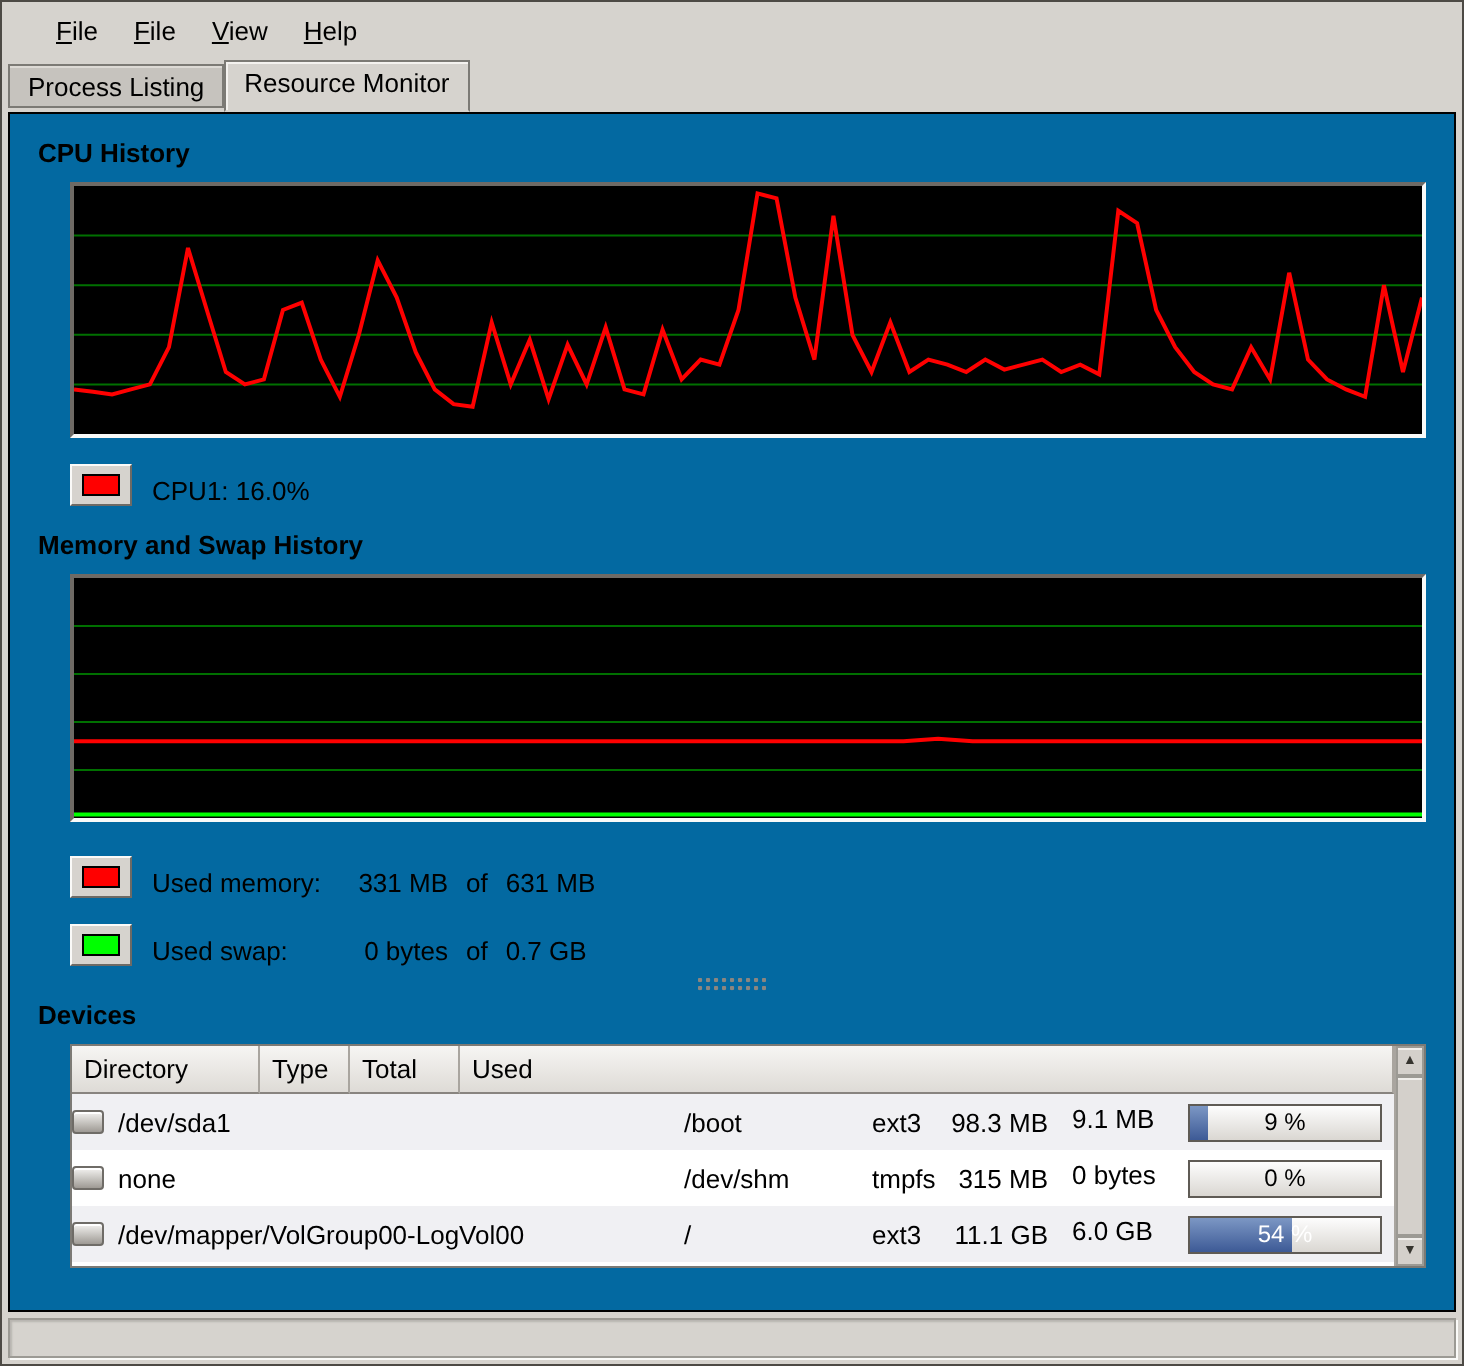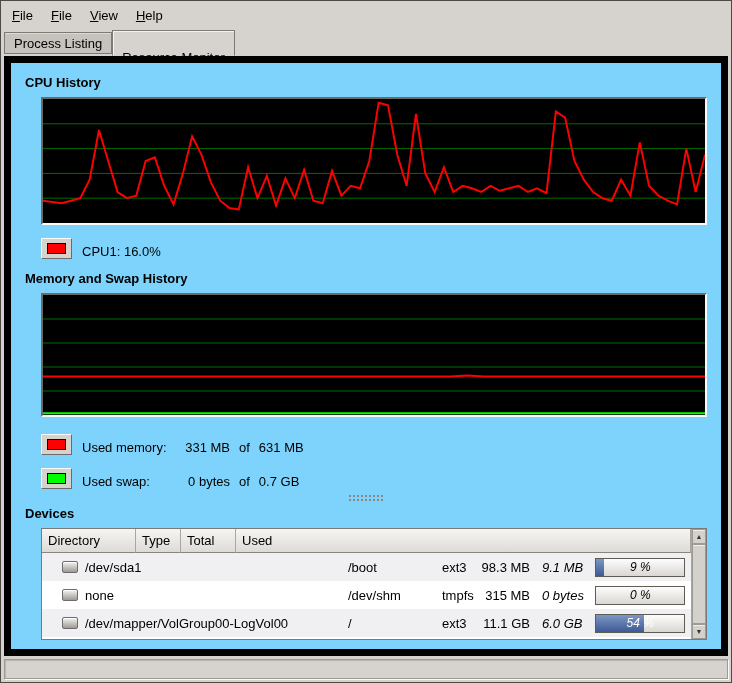--- a/index.html
+++ b/index.html
@@ -13,21 +13,21 @@
   .window {
     width: 732px; height: 683px;
     border: 1px solid #4d4a45;
     background: #d6d3ce;
     display: flex; flex-direction: column;
   }
 
   
   .menubar {
     display: flex; align-items: center;
-    height: 28px; padding: 2px 2px;
+    height: 28px; padding: 2px 2px; margin-left: 16px;
   }
   .menu-item {
     padding: 4px 9px;
     cursor: default;
   }
   .menu-item::first-letter { text-decoration: underline; }
 
   
   .tabbar {
     display: flex; align-items: center;
@@ -40,31 +40,31 @@
     background: #c6c3be;
     padding: 3px 9px 3px 9px;
     height: 22px;
     margin-right: 0px;
     position: relative;
     box-shadow: inset 0 1px 0 #dddad5;
   }
   .tab.active {
     background: #d6d3ce;
     height: 26px;
-    padding-top: 19px;
+    padding-top: 3px;
     border-bottom: 1px solid #d6d3ce;
     box-shadow: inset 0 1px 0 #f4f2ef, inset 1px 0 0 #f4f2ef;
   }
 
   
   .page {
     flex: 1;
     margin: 0 3px;
-    border: 7px solid #000000;
-    background: #7dd3fc;
+    border: 1px solid #000000;
+    background: #0369a1;
     padding: 10px 12px 4px 12px;
     position: relative;
     overflow: hidden;
   }
   .section-title { font-weight: bold; margin: 2px 0 7px 2px; }
 
   .chart-frame {
     margin: 0 2px 0 18px;
     background: #000;
     border: 2px solid;
@@ -119,31 +119,31 @@
   .tbody { flex: 1; }
   .tr { display: flex; height: 28px; align-items: center; }
   .tr.odd { background: #f0f0f3; }
   .tr.even { background: #ffffff; }
   .td { display: flex; align-items: center; padding-left: 6px; overflow: hidden; white-space: nowrap; }
   .col-name { width: 300px; }
   .col-dir  { width: 94px; }
   .col-type { width: 45px; }
   .col-total{ width: 55px; }
   .col-used { flex: 1; }
-  .td.col-name { padding-left: 20px; }
+  .td.col-name { padding-left: 0; }
   .td.col-total { justify-content: flex-end; padding-right: 6px; }
   .disk-icon {
     width: 16px; height: 12px; flex: none;
     margin-right: 7px;
     border: 1px solid #6f6c67;
     border-radius: 2px;
     background: linear-gradient(#f4f3f1, #9e9a94);
     box-shadow: inset 0 1px 0 #ffffff;
   }
-  .used-cell { display: flex; align-items: center; width: 100%; padding-right: 6px; font-style: italic; }
+  .used-cell { display: flex; width: 100%; padding-right: 6px; }
   .used-text { width: 58px; white-space: nowrap; }
   .pbar {
     position: relative;
     margin-left: auto;
     width: 97px; height: 19px;
     border: 1px solid #5f5b55;
     background: linear-gradient(#fdfdfd, #dad7d2);
   }
   .pfill {
     position: absolute; left: 0; top: 0; bottom: 0;

